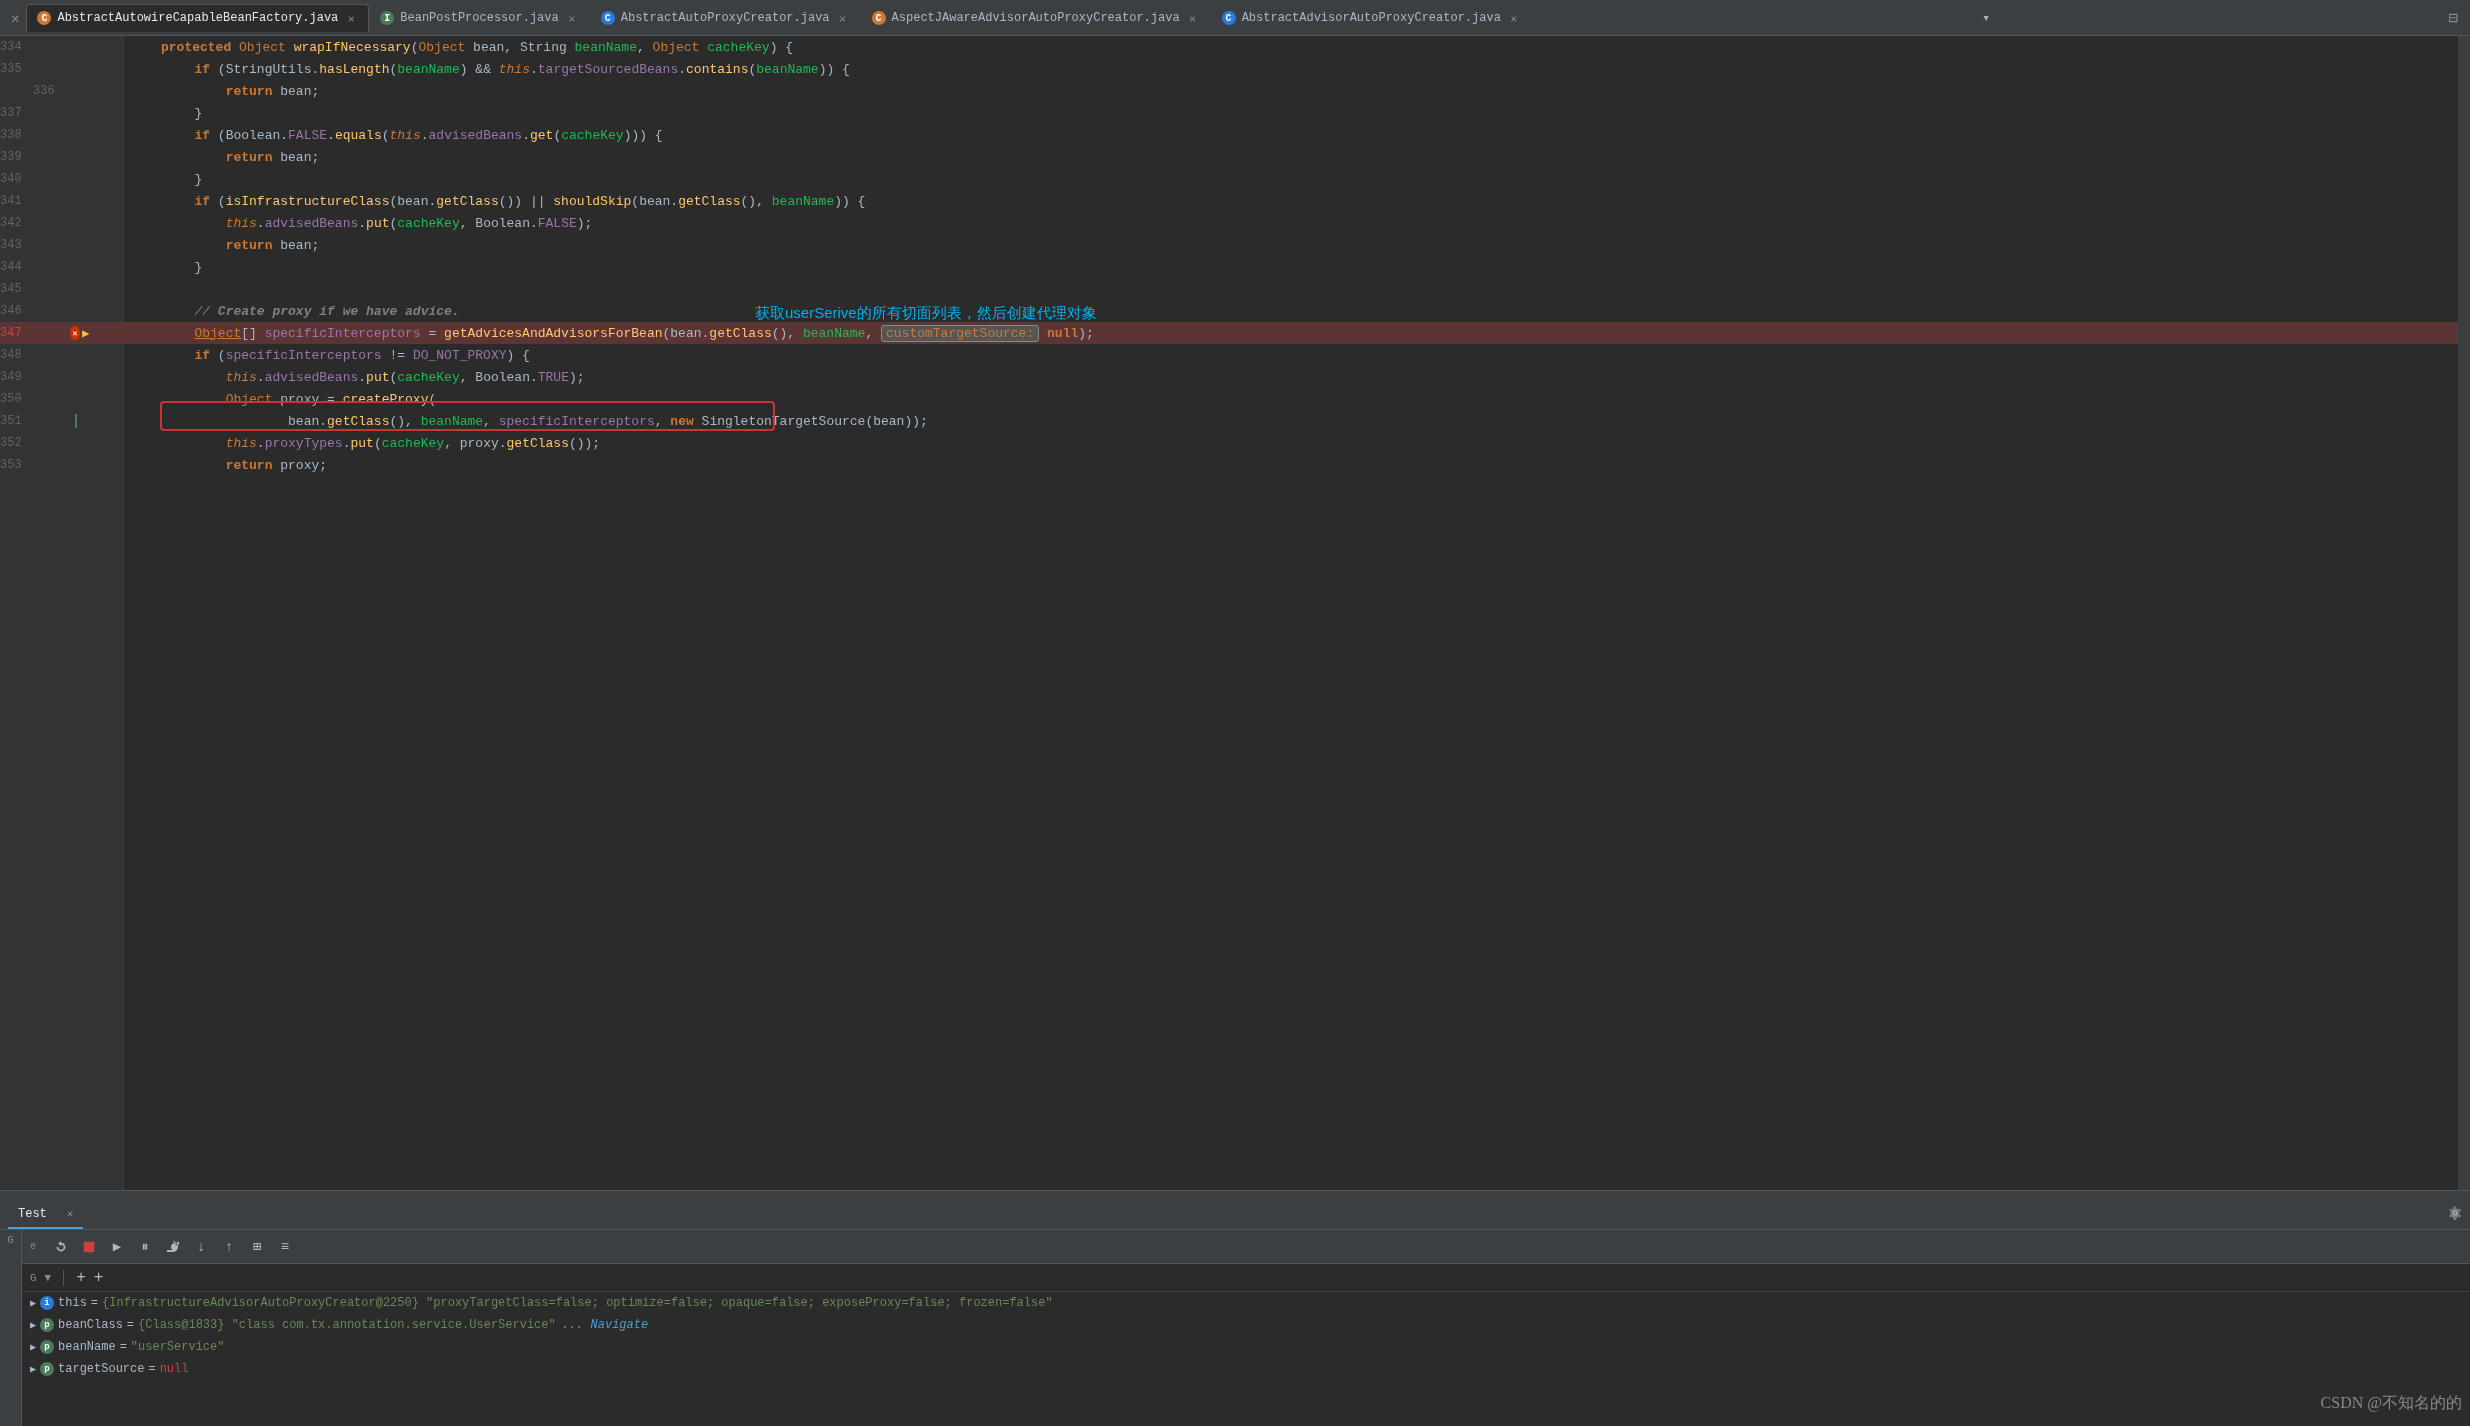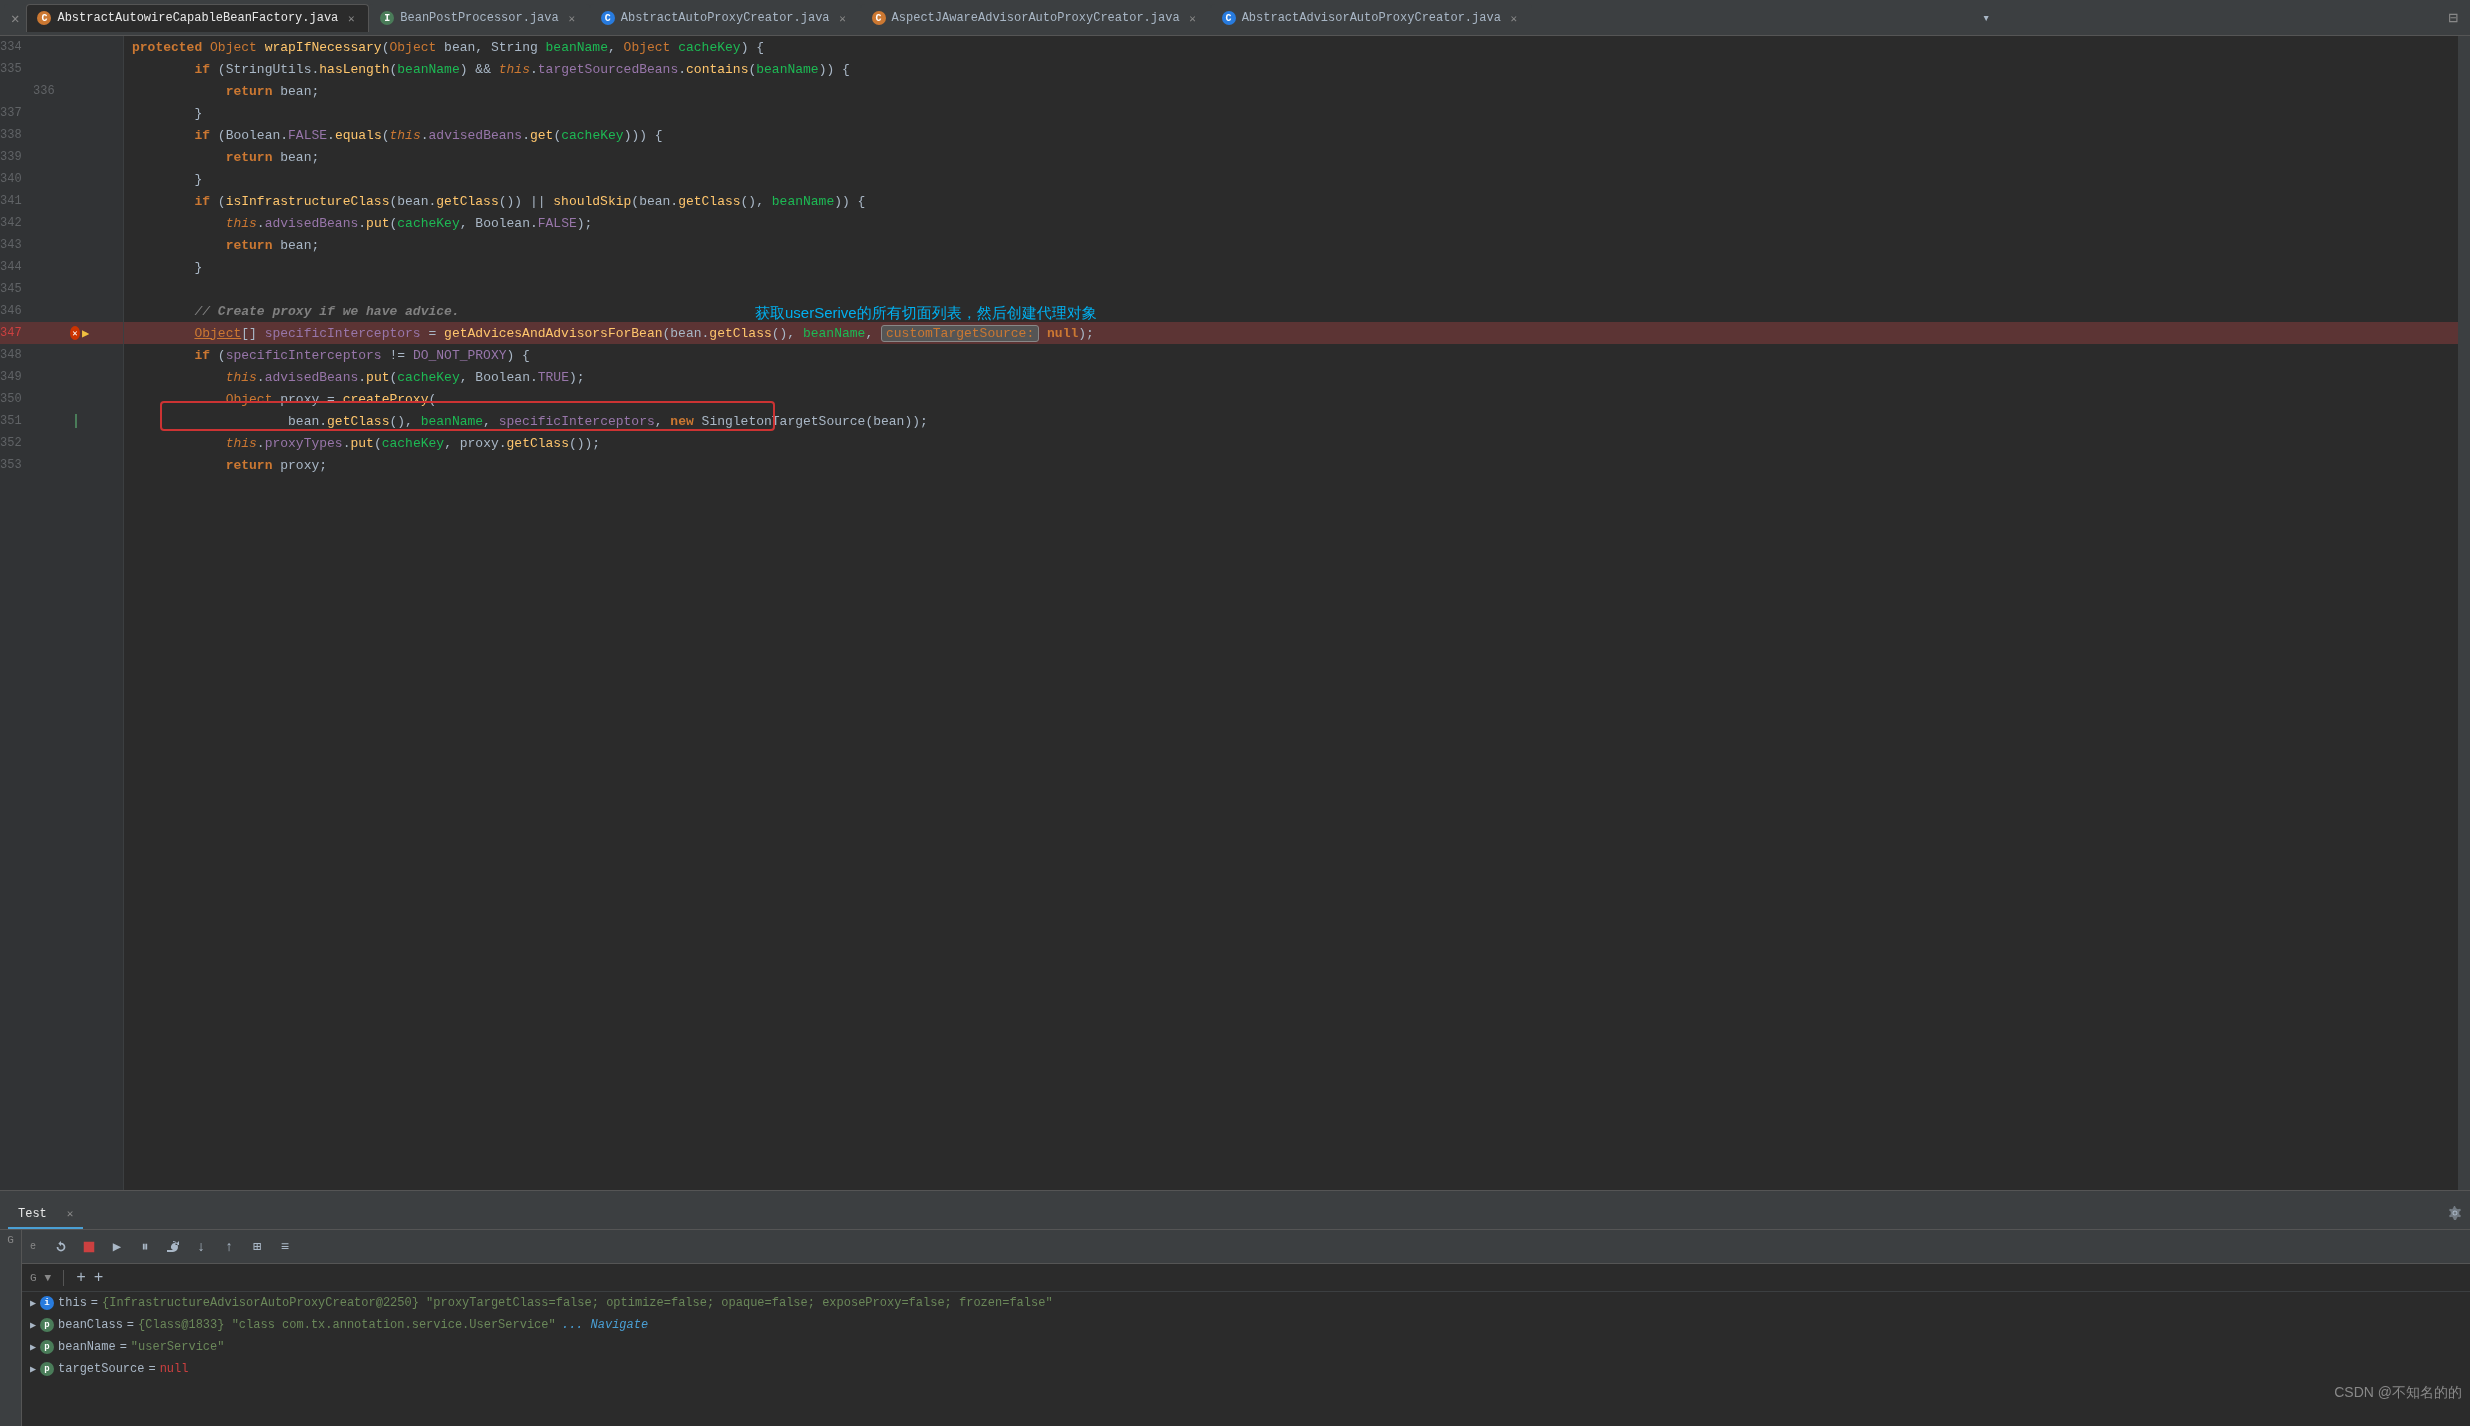--- a/index.html
+++ b/index.html
@@ -296,25 +296,25 @@
       height: 100%;
     }
 
     .panel-main {
       flex: 1;
     }
 
     
     .watermark {
       position: fixed;
-      bottom: 24px;
+      bottom: 12px;
       right: 8px;
       color: #888;
-      font-size: 14px;
-      font-family: Liberation Sans, sans-serif;
+      font-size: 16px;
+      font-family: Liberation Serif, serif;
     }
 
     .scrollbar-h {
       height: 8px;
       background: #3c3f41;
       border-top: 1px solid #555;
     }
   </style>
 </head>
 <body>
@@ -469,21 +469,21 @@
       </div>
 
       <div class="code-line" style="height:22px;">
         <span class="line-num">353</span>
         <span style="width:20px;"></span>
       </div>
     </div>
 
     <div class="code-main">
 
-      <div class="code-line" style="height:22px; padding-left:8px; white-space:pre;">
+      <div class="code-line" style="height:22px; padding-left:8px; white-space:pre;margin-left:29px;">
         <span class="kw-protected">protected</span><span> </span><span class="kw-object">Object</span><span> </span><span class="method">wrapIfNecessary</span><span>(</span><span class="kw-object">Object</span><span> bean, </span><span style="color:#a9b7c6;">String</span><span> </span><span style="color:#1db954;">beanName</span><span>, </span><span class="kw-object">Object</span><span> </span><span style="color:#1db954;">cacheKey</span><span>) {</span>
       </div>
 
       <div class="code-line" style="height:22px; padding-left:8px; white-space:pre;">
         <span>        </span><span class="kw-if">if</span><span> (</span><span style="color:#a9b7c6;">StringUtils</span><span>.</span><span class="method">hasLength</span><span>(</span><span style="color:#1db954;">beanName</span><span>) &amp;&amp; </span><span class="kw-this">this</span><span>.</span><span style="color:#9876aa;">targetSourcedBeans</span><span>.</span><span class="method">contains</span><span>(</span><span style="color:#1db954;">beanName</span><span>)) {</span>
       </div>
 
       <div class="code-line" style="height:22px; padding-left:8px; white-space:pre;">
         <span>            </span><span class="kw-return">return</span><span> bean;</span>
       </div>

